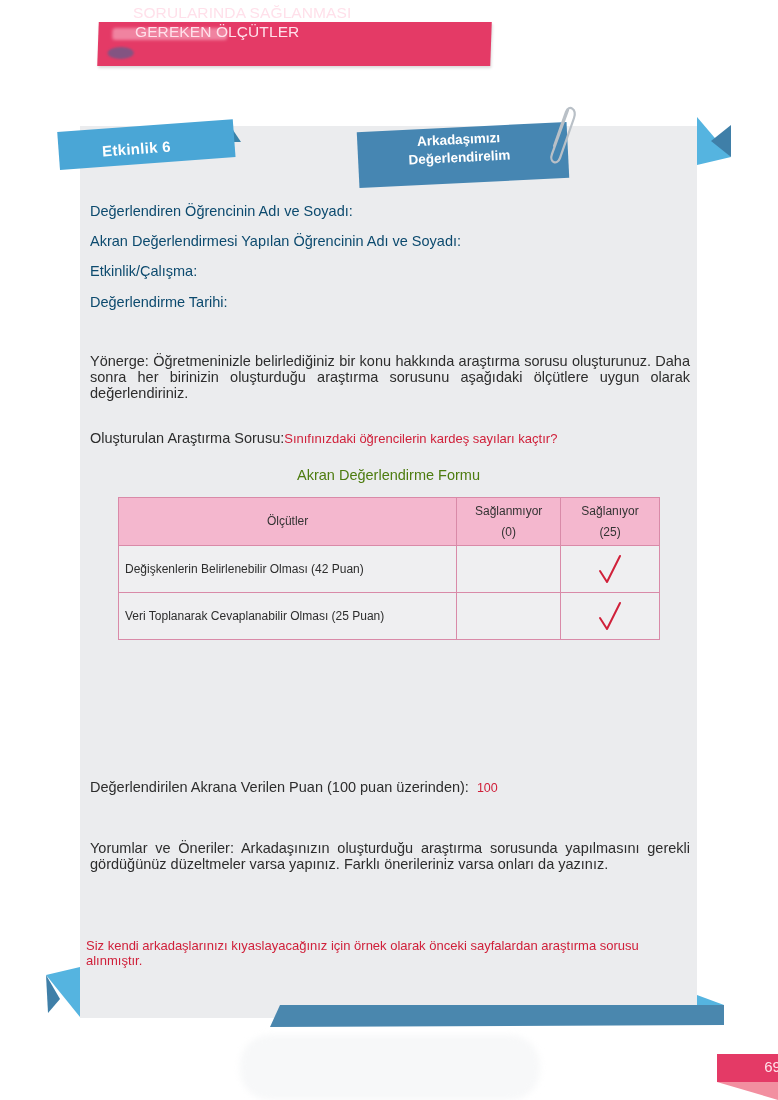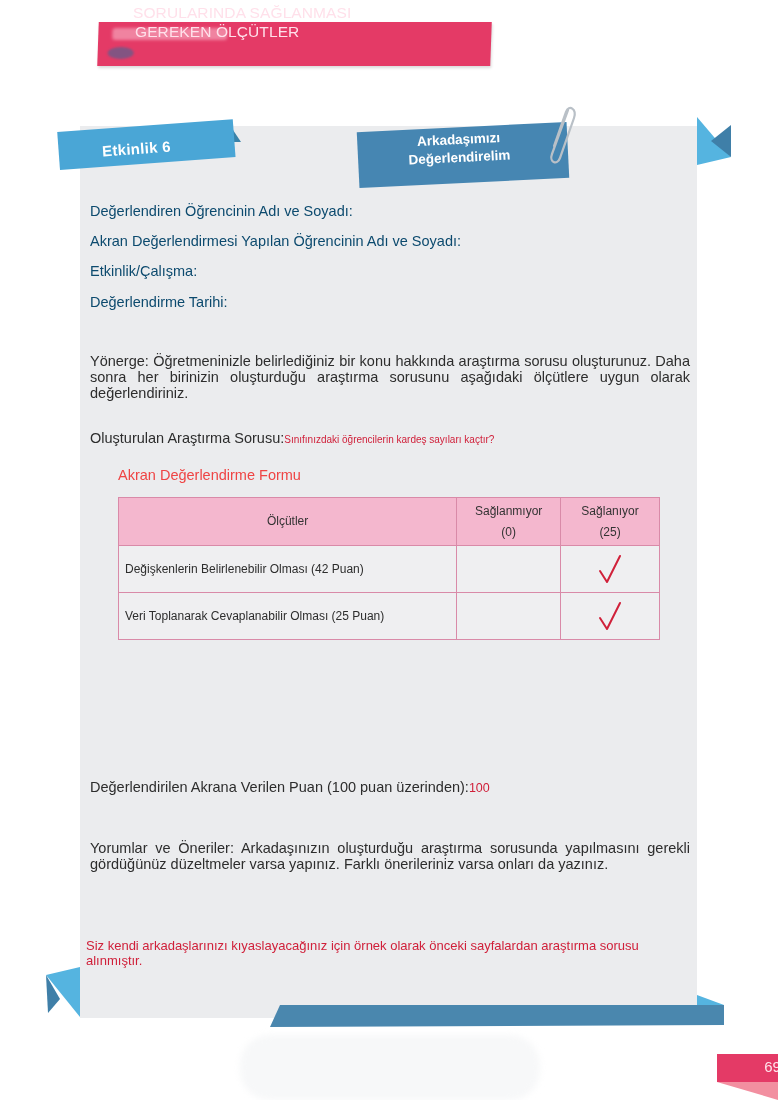--- a/index.html
+++ b/index.html
@@ -59,41 +59,41 @@
   }
   .paperclip { position: absolute; left: 538px; top: 90px; width: 42px; height: 80px; }
 
   
   .ribbon-right { position: absolute; left: 697px; top: 117px; width: 36px; height: 50px; }
 
   
   .field-line { position: absolute; left: 90px; font-size: 14.5px; color: #0c4a6e; }
   .para { position: absolute; left: 90px; width: 600px; font-size: 14.5px; line-height: 16px; color: #2d2d2d; }
   .question-label { position: absolute; left: 90px; top: 430px; font-size: 14.5px; color: #2d2d2d; white-space: nowrap; }
-  .question-label .answer { font-size: 10px; color: #d0203a; }
-
-  .form-title { position: absolute; left: 118px; width: 541px; top: 467px; text-align: left; font-size: 14.5px; color: #ef4444; }
+  .question-label .answer { font-size: 13px; color: #d0203a; }
+
+  .form-title { position: absolute; left: 118px; width: 541px; top: 467px; text-align: center; font-size: 14.5px; color: #4d7c0f; }
 
   table.criteria {
     position: absolute; left: 118px; top: 497px; width: 542px;
     border-collapse: collapse; font-size: 12px; color: #2d2d2d;
   }
   table.criteria th, table.criteria td { border: 1.5px solid #d98aa8; }
   table.criteria th {
     background: #f4b7ce; font-weight: normal; height: 48px; line-height: 21px;
     text-align: center; color: #333;
   }
   table.criteria td { height: 47px; background: #efeff1; }
   table.criteria td.crit { padding-left: 6px; }
   table.criteria td.check { text-align: center; }
   .check-mark { display: inline-block; width: 26px; height: 30px; vertical-align: middle; }
   .col1 { width: 339px; } .col2 { width: 104px; } .col3 { width: 99px; }
 
   .score-line { position: absolute; left: 90px; top: 779px; font-size: 14.5px; color: #2d2d2d; }
-  .score-line .score { color: #d0203a; font-size: 12.5px; margin-left: 0; }
+  .score-line .score { color: #d0203a; font-size: 12.5px; margin-left: 8px; }
 
   .note { position: absolute; left: 86px; top: 906px; width: 600px; font-size: 13px; line-height: 15px; color: #d0203a; margin-top: 32px; }
 
   
   .ribbon-bottom-left { position: absolute; left: 44px; top: 967px; width: 40px; height: 52px; }
   .ribbon-bottom-bar { position: absolute; left: 268px; top: 995px; width: 460px; height: 34px; }
 
   .shadow-blob {
     position: absolute; left: 240px; top: 1035px; width: 300px; height: 65px;
     background: #f7f8f9; border-radius: 30px; filter: blur(3px);

